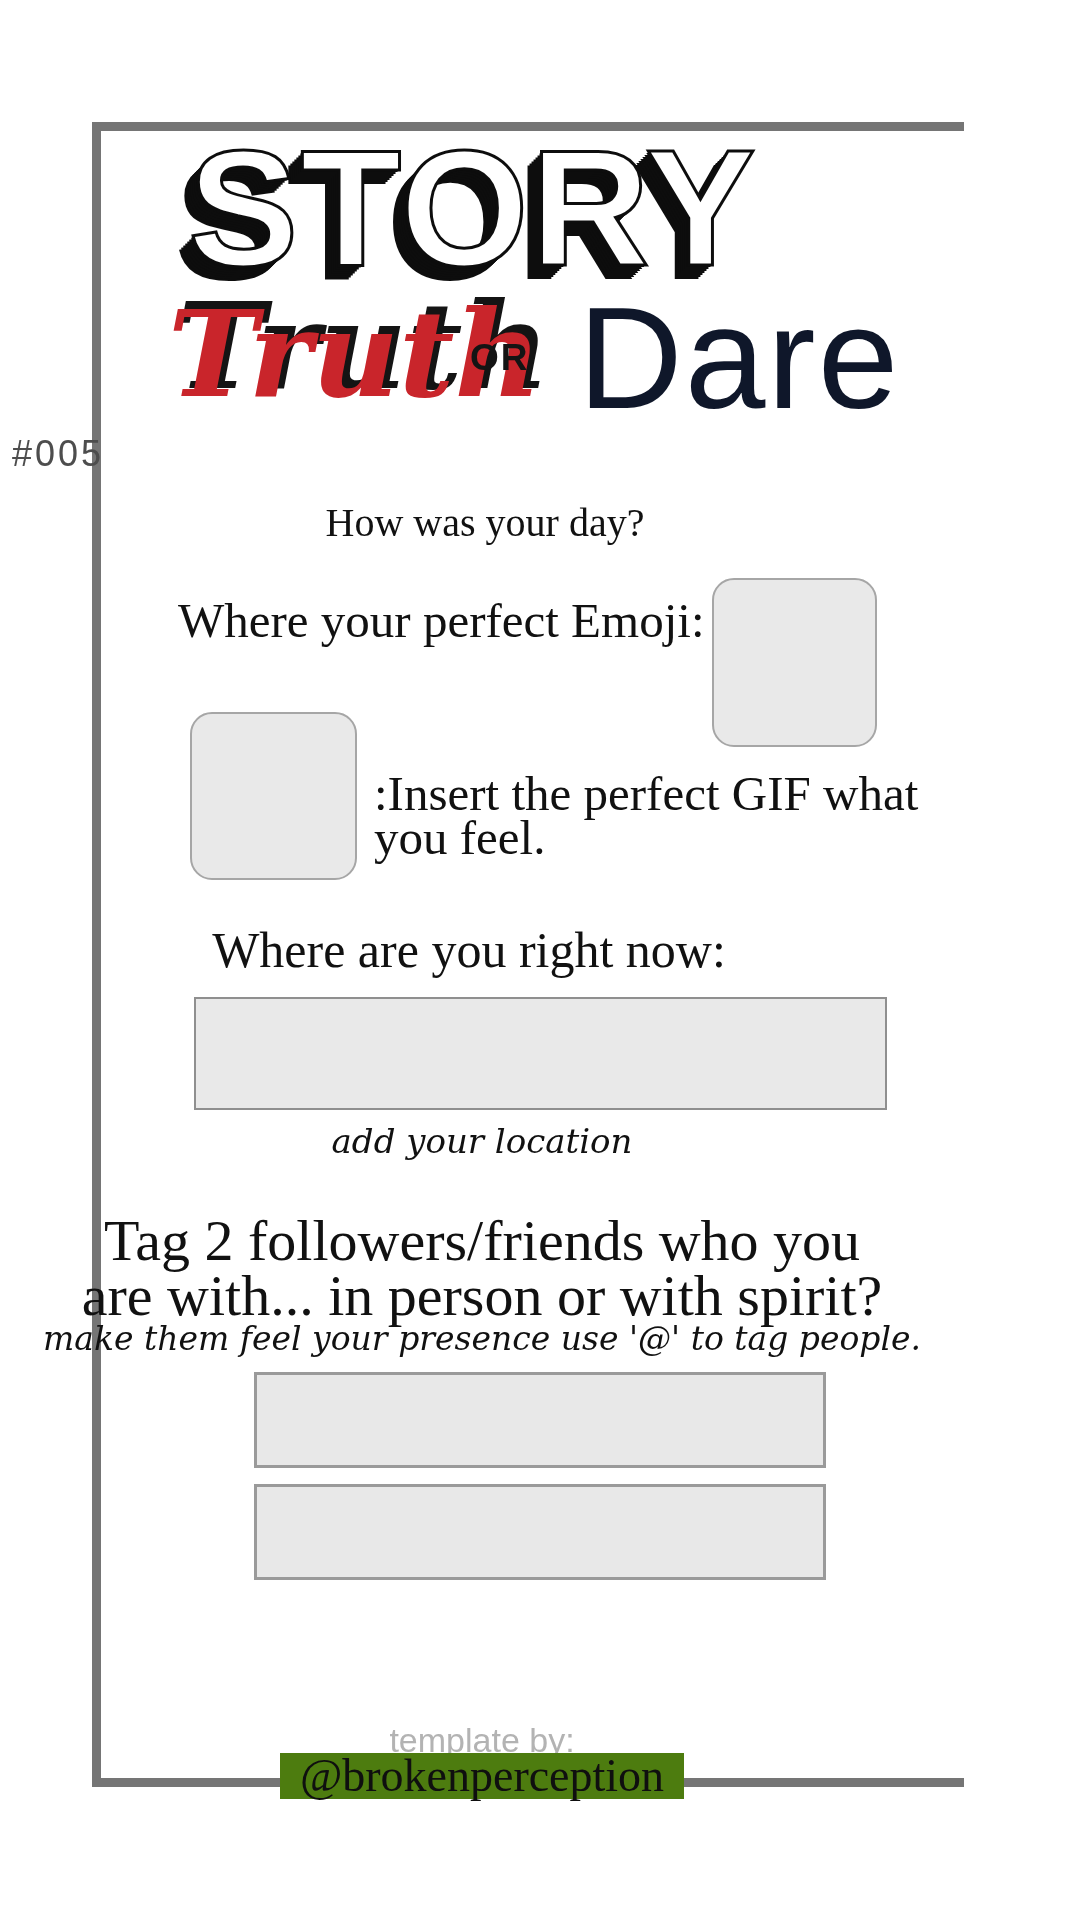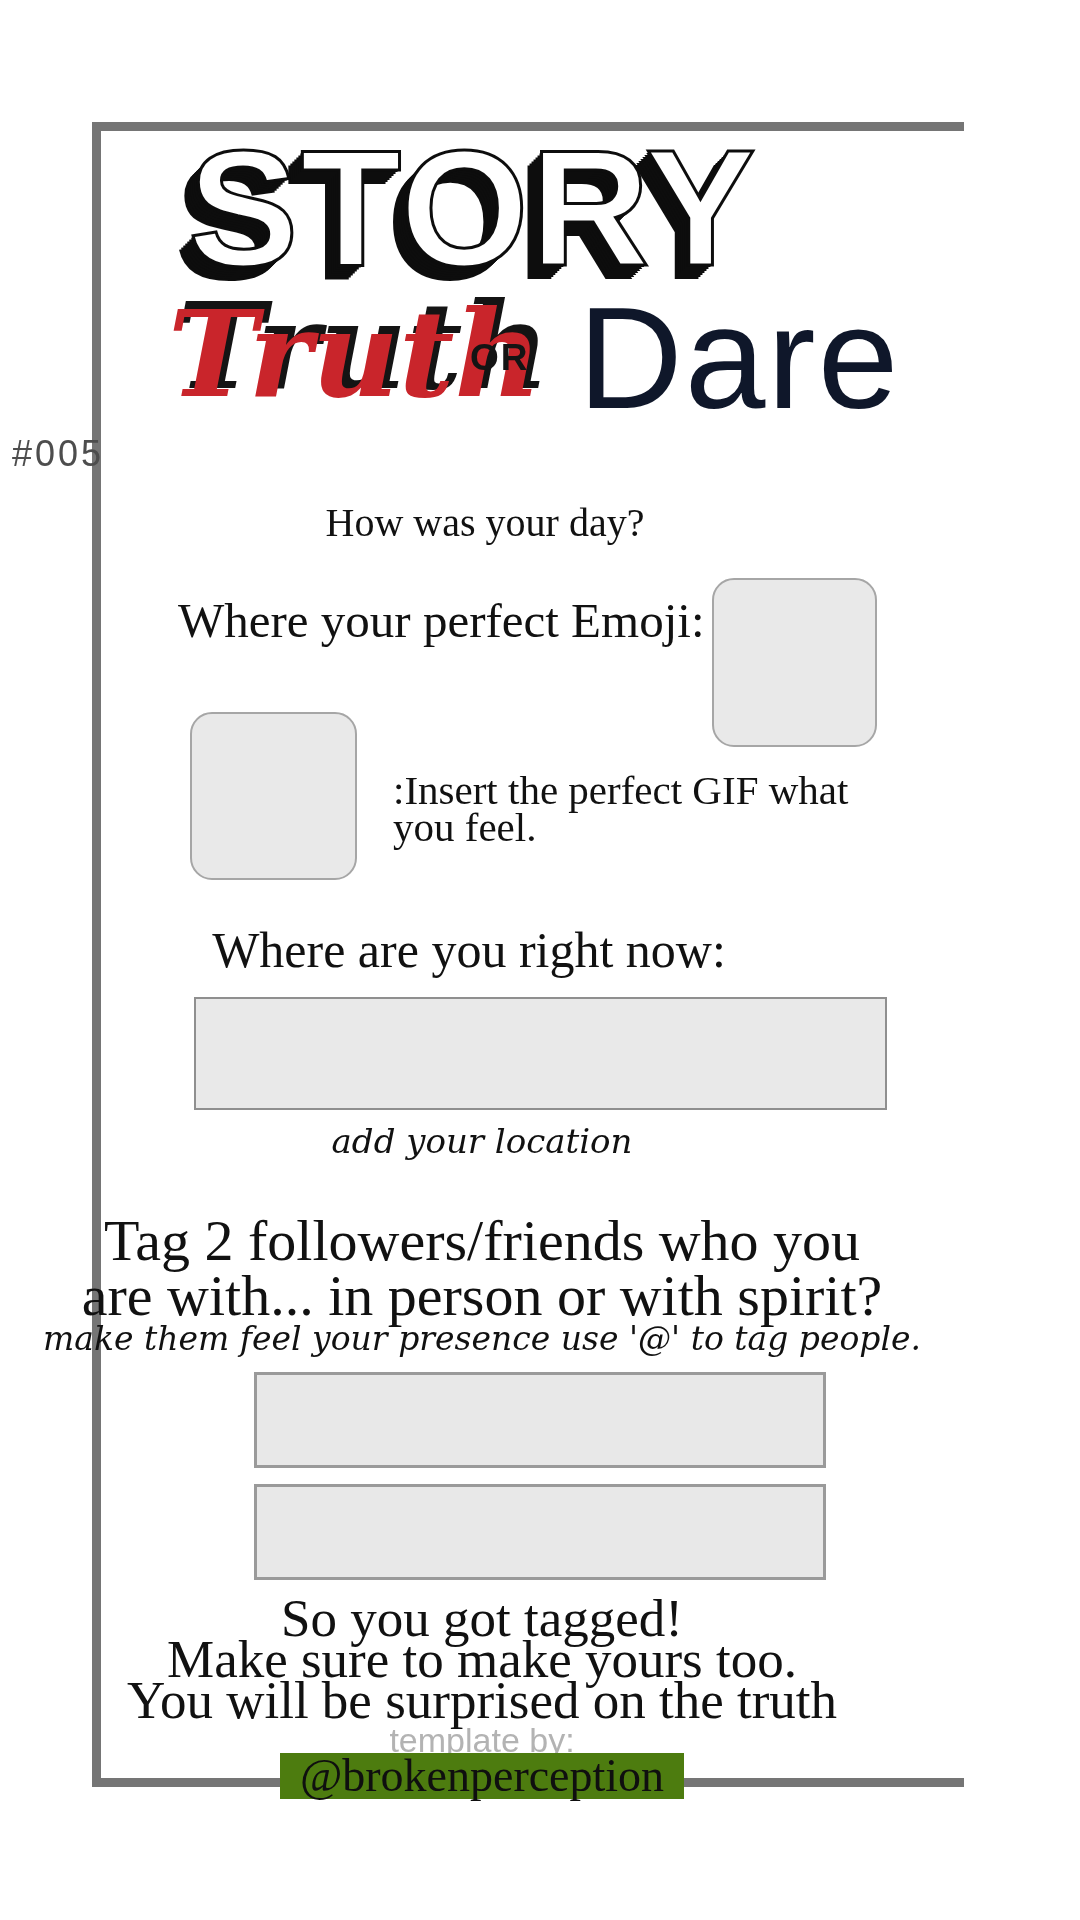--- a/index.html
+++ b/index.html
@@ -38,21 +38,21 @@
   }
   .issue{
     top:436px;left:12px;right:60px;
     font-family:"Liberation Sans",sans-serif;font-weight:300;font-size:36px;
     letter-spacing:3px;color:#4d4d4d;
   }
 
   
   .q-day{top:503px;left:6px;right:0;text-align:center;font-size:40px;}
   .emoji-label{left:178px;top:596px;font-size:49px;}
-  .gif-label{left:374px;top:772px;font-size:41px;line-height:0.9;margin-left:19px;}
+  .gif-label{left:374px;top:772px;font-size:49px;line-height:0.9;}
   .q-where{top:925px;left:0;right:74px;text-align:center;font-size:50px;padding-left:48px;}
   .loc-hint{top:1124px;font-style:italic;font-size:34px;font-family:"DejaVu Serif",serif;}
   .tag-head{top:1213px;font-size:58px;line-height:0.95;}
   .tag-hint{top:1322px;font-style:italic;font-size:33px;font-family:"DejaVu Serif",serif;}
 
   
   .slot{position:absolute;background:#e9e9e9;border:2px solid #a6a6a6;box-sizing:border-box;}
   .emoji-box{left:712px;top:578px;width:165px;height:169px;border-radius:22px;}
   .gif-box{left:190px;top:712px;width:167px;height:168px;border-radius:22px;}
   .loc-box{left:194px;top:997px;width:693px;height:113px;border:2px solid #8f8f8f;}
@@ -100,24 +100,19 @@
 
   <div class="abs ctr tag-head">
     <div>Tag 2 followers/friends who you</div>
     <div>are with... in person or with spirit?</div>
   </div>
   <div class="abs ctr tag-hint">make them feel your presence use '@' to tag people.</div>
 
   <div class="slot tag-box b1"></div>
   <div class="slot tag-box b2"></div>
 
-  <div class="abs ctr footer-lines">
-    <div>So you got tagged!</div>
-    <div>Make sure to make yours too.</div>
-    <div>You will be surprised on the truth</div>
-  </div>
 
   <div class="abs ctr template-by">template by:</div>
   <div class="abs credit">
     <span>@brokenperception</span>
   </div>
 
 </div>
 
 </body></html>

